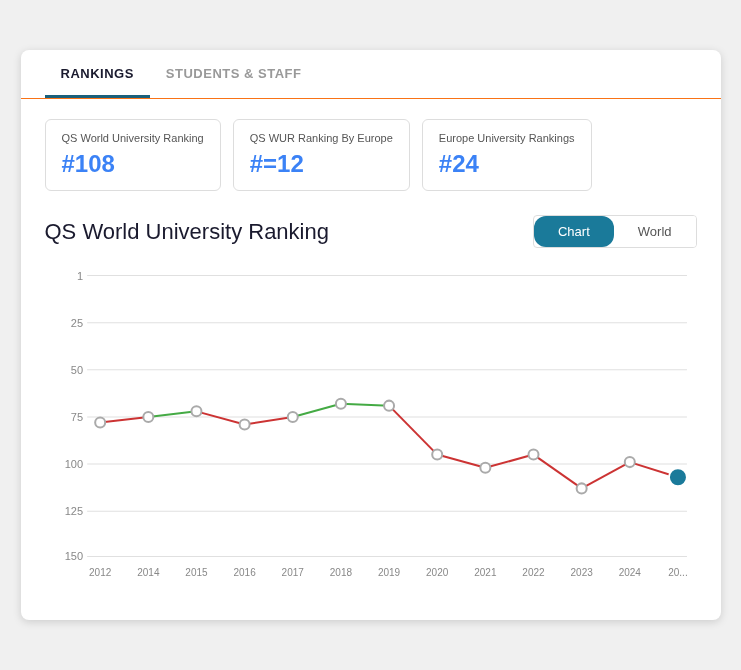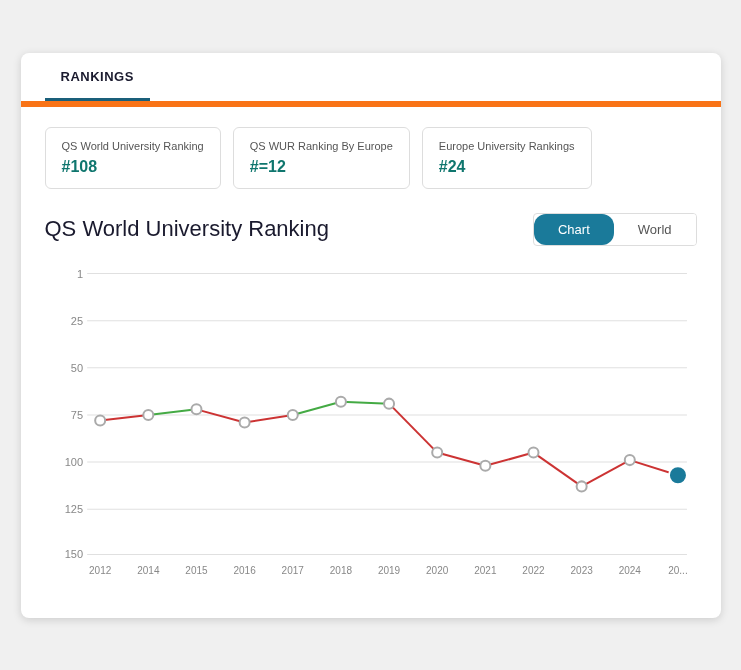--- a/index.html
+++ b/index.html
@@ -15,21 +15,21 @@
     .card {
       background: #fff;
       border-radius: 8px;
       box-shadow: 0 2px 8px rgba(0,0,0,0.15);
       width: 700px;
       padding: 0 0 24px 0;
       overflow: hidden;
     }
     .tabs {
       display: flex;
-      border-bottom: 6px solid #f97316;
+      border-bottom: 1px solid #f97316;
       padding: 0 24px;
       align-items: center;
     }
     .tab {
       padding: 16px 16px 14px;
       font-size: 13px;
       font-weight: 600;
       color: #999;
       cursor: pointer;
       border-bottom: 3px solid transparent;
@@ -49,23 +49,23 @@
       border-radius: 6px;
       padding: 12px 16px;
       min-width: 150px;
     }
     .rank-card-label {
       font-size: 11px;
       color: #555;
       margin-bottom: 6px;
     }
     .rank-card-value {
-      font-size: 16px;
+      font-size: 24px;
       font-weight: 700;
-      color: #0f766e;
+      color: #3b82f6;
     }
     .section-header {
       display: flex;
       justify-content: space-between;
       align-items: center;
       padding: 12px 24px 8px;
     }
     .section-title {
       font-size: 22px;
       font-weight: 400;
@@ -104,20 +104,21 @@
       height: 100%;
     }
   </style>
 </head>
 <body>
 
 <div class="card">
 
   <div class="tabs">
     <div class="tab active">RANKINGS</div>
+    <div class="tab">STUDENTS &amp; STAFF</div>
   </div>
 
   <div class="rankings-cards">
     <div class="rank-card">
       <div class="rank-card-label">QS World University Ranking</div>
       <div class="rank-card-value">#108</div>
     </div>
     <div class="rank-card">
       <div class="rank-card-label">QS WUR Ranking By Europe</div>
       <div class="rank-card-value">#=12</div>

